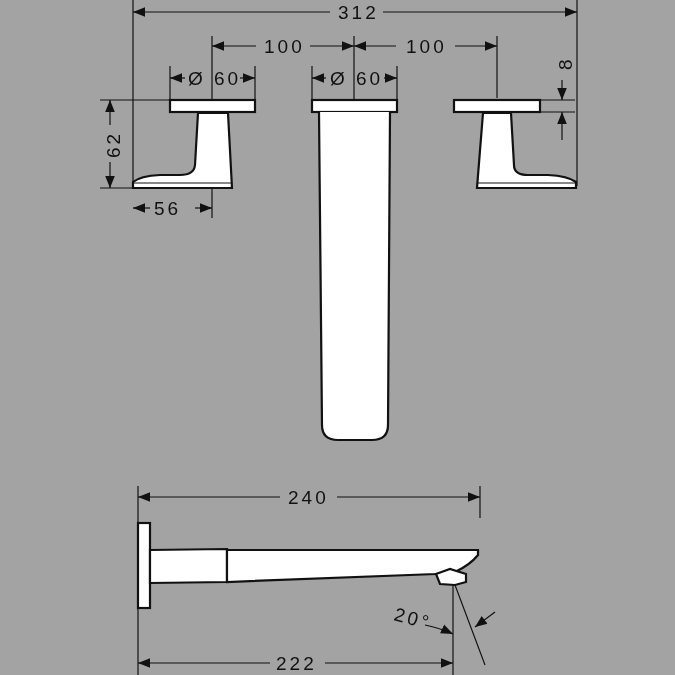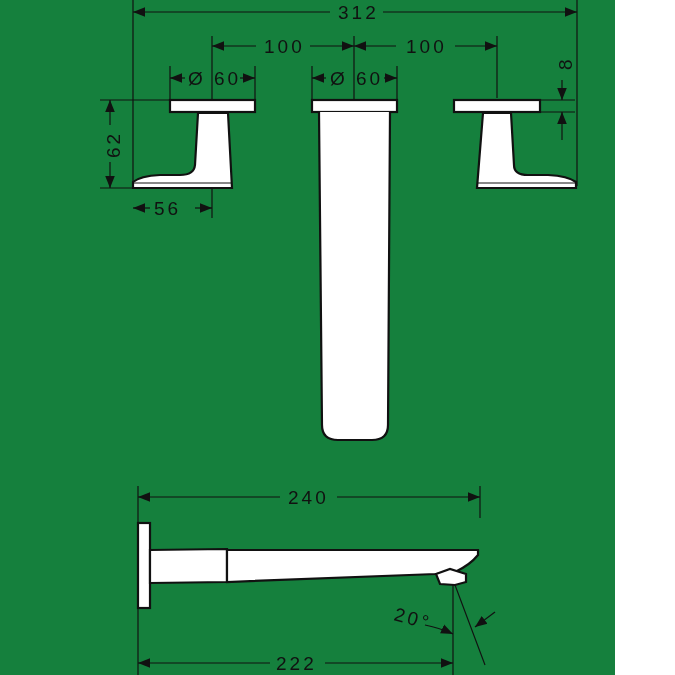--- a/index.html
+++ b/index.html
@@ -1,16 +1,16 @@
 <!DOCTYPE html>
 <html><head>
 <meta charset="utf-8">
 <style>
 html,body{margin:0;padding:0;background:#fff;}
-#wrap{position:relative;width:615px;height:675px;overflow:hidden;background:#15803d;}
+#wrap{position:relative;width:675px;height:675px;overflow:hidden;background:#a3a3a3;}
 svg{position:absolute;left:0;top:0;}
 .dim{font-family:"Liberation Sans",sans-serif;font-size:19px;fill:#111;letter-spacing:3px;}
 </style>
 </head>
 <body>
 
 <div id="wrap">
 <svg width="675" height="675" viewBox="0 0 675 675">
 <defs>
 <marker id="ah" viewBox="0 0 10 10" refX="10" refY="5" markerWidth="12" markerHeight="12" markerUnits="userSpaceOnUse" orient="auto-start-reverse">

